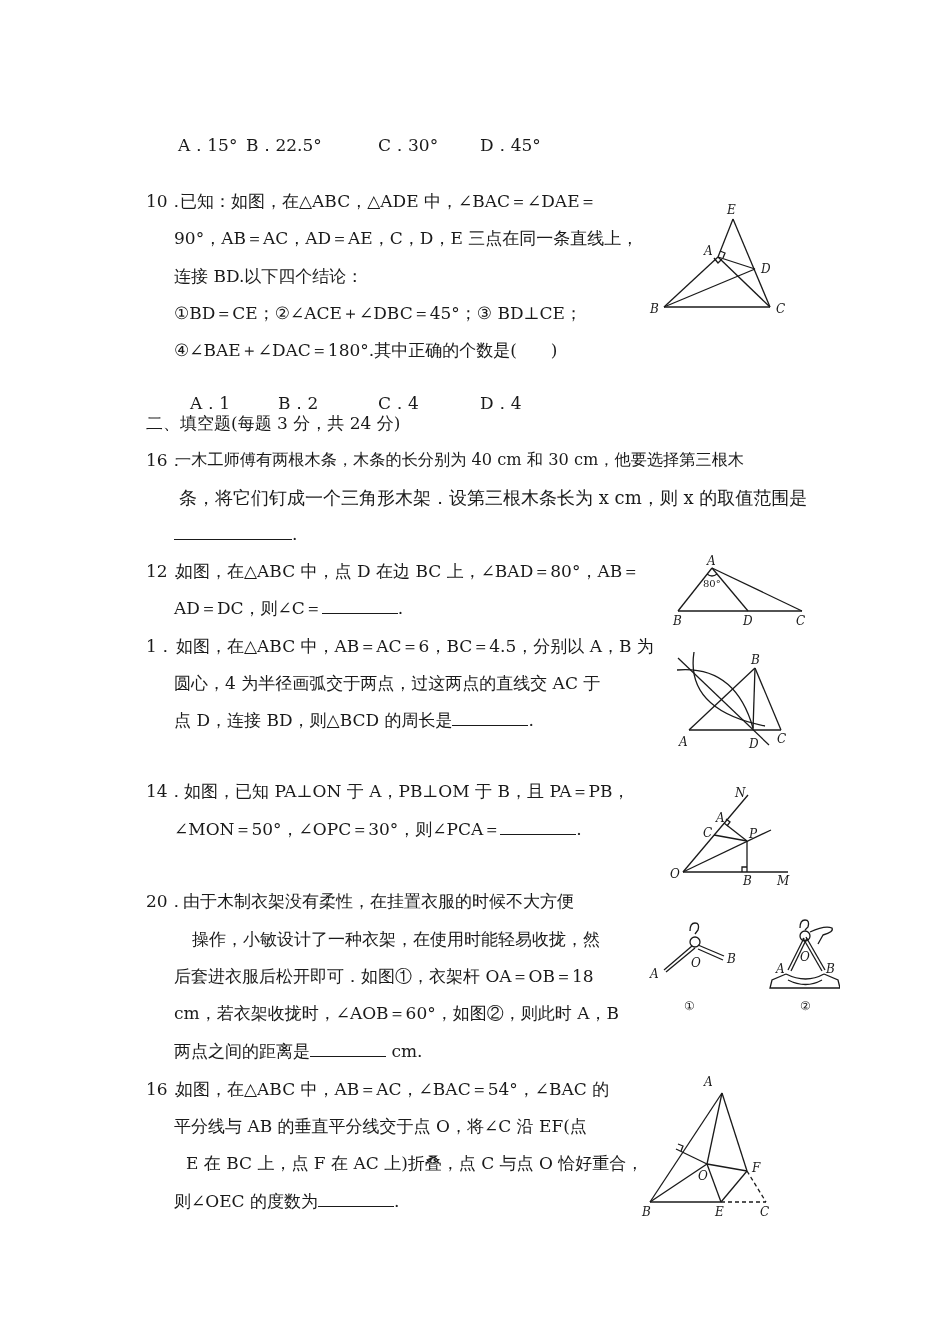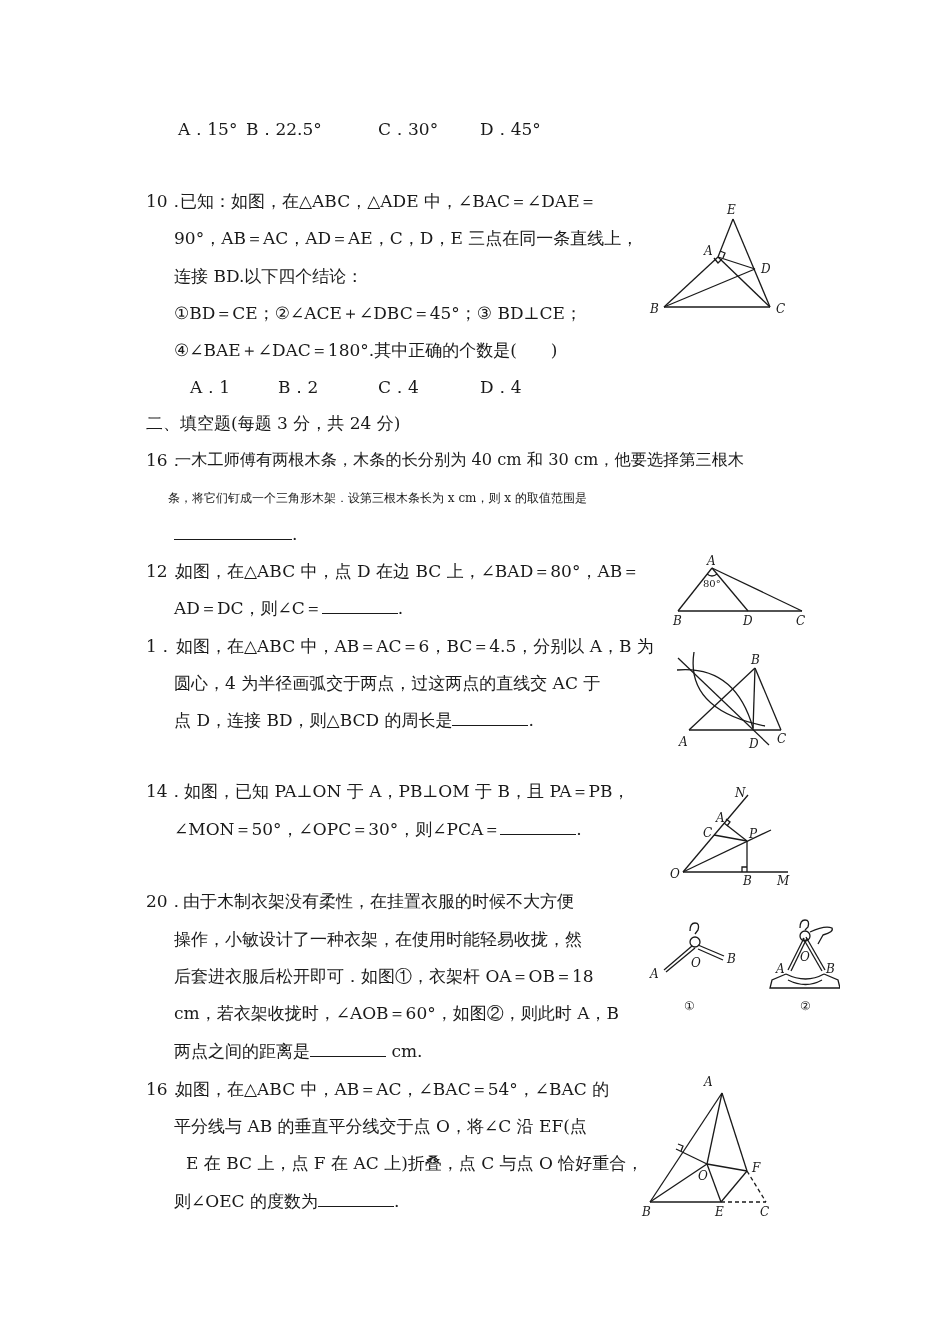--- a/index.html
+++ b/index.html
@@ -1,20 +1,20 @@
 <!DOCTYPE html>
 <html><head>
 <meta charset="utf-8">
 <style>
   html, body { margin:0; padding:0; background:#ffffff; }
   body { width:950px; height:1344px; position:relative; overflow:hidden;
          font-family:"DejaVu Serif","Liberation Serif",serif; color:#1a1a1a; font-size:17px; }
   .abs { position:absolute; }
   .line { position:absolute; white-space:nowrap; font-size:17px; line-height:22px; }
-  .opts span { position:absolute; white-space:nowrap; }
+  .opts span { position:absolute; white-space:nowrap;margin-top:16px; }
   .blank { display:inline-block; border-bottom:1px solid #1a1a1a; height:16px; vertical-align:baseline; }
   svg text { font-family:"DejaVu Serif","Liberation Serif",serif; font-style:italic; font-size:12px; fill:#1a1a1a; }
   svg .plain { font-style:normal; }
   svg line, svg polyline, svg polygon, svg path, svg circle { stroke:#1a1a1a; fill:none; stroke-width:1.3; }
 </style>
 </head>
 <body>
 
 <div class="opts">
   <span style="left:178px;top:118px">A．15°</span>
@@ -52,21 +52,21 @@
     <text x="10" y="118">B</text>
     <text x="136" y="118">C</text>
   </svg>
 </div>
 
 <span class="line" style="left:146px;top:412px">二、填空题(每题 3 分，共 24 分)</span>
 
 <div>
   <span class="line" style="left:146px;top:449px">16．</span>
   <span class="line" style="left:175px;top:449px;font-size:16.2px">一木工师傅有两根木条，木条的长分别为 40 cm 和 30 cm，他要选择第三根木</span>
-  <span class="line" style="left:168px;top:487px;font-size:12px">条，将它们钉成一个三角形木架．设第三根木条长为 x cm，则 x 的取值范围是</span>
+  <span class="line" style="left:179px;top:487px;font-size:18px">条，将它们钉成一个三角形木架．设第三根木条长为 x cm，则 x 的取值范围是</span>
   <span class="line" style="left:174px;top:523px">
     <span class="blank" style="width:118px"></span><span>.</span>
   </span>
 </div>
 
 <div>
   <span class="line" style="left:146px;top:560px">12．</span>
   <span class="line" style="left:176px;top:560px">如图，在△ABC 中，点 D 在边 BC 上，∠BAD＝80°，AB＝</span>
   <span class="line" style="left:174px;top:597px">
     <span>AD＝DC，则∠C＝</span><span class="blank" style="width:76px"></span><span>.</span>
@@ -128,21 +128,21 @@
     <text x="89" y="58">P</text>
     <text x="10" y="98">O</text>
     <text x="83" y="105">B</text>
     <text x="117" y="105">M</text>
   </svg>
 </div>
 
 <div>
   <span class="line" style="left:146px;top:890px">20．</span>
   <span class="line" style="left:183px;top:890px">由于木制衣架没有柔性，在挂置衣服的时候不大方便</span>
-  <span class="line" style="left:174px;top:928px">操作，小敏设计了一种衣架，在使用时能轻易收拢，然</span>
+  <span class="line" style="left:192px;top:928px">操作，小敏设计了一种衣架，在使用时能轻易收拢，然</span>
   <span class="line" style="left:174px;top:965px">后套进衣服后松开即可．如图①，衣架杆 OA＝OB＝18</span>
   <span class="line" style="left:174px;top:1002px">cm，若衣架收拢时，∠AOB＝60°，如图②，则此时 A，B</span>
   <span class="line" style="left:174px;top:1040px">
     <span>两点之间的距离是</span><span class="blank" style="width:76px"></span><span> cm.</span>
   </span>
   <svg class="abs" style="left:640px;top:910px" width="200" height="110">
 
     <g>
       <path d="M50 21 Q50 13 55 13 Q60 13 58 20 L55 24"></path>
       <circle cx="55" cy="32" r="5"></circle>

